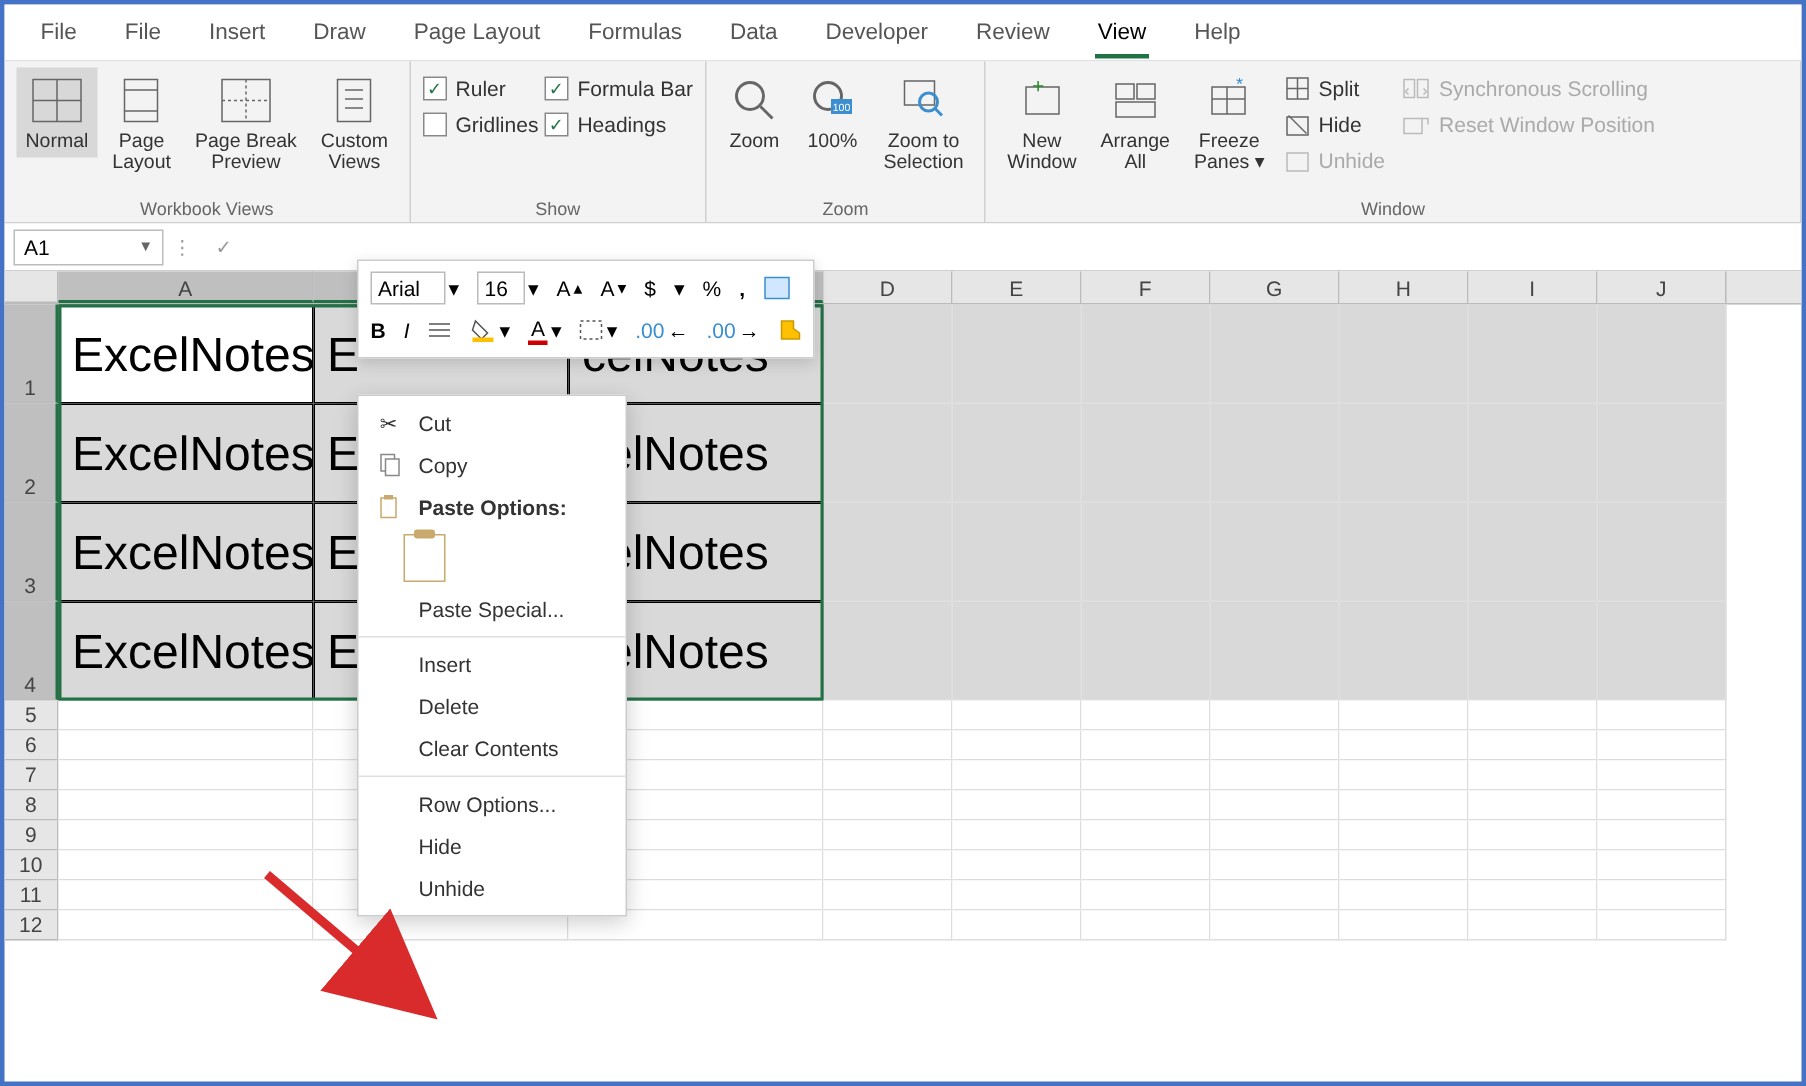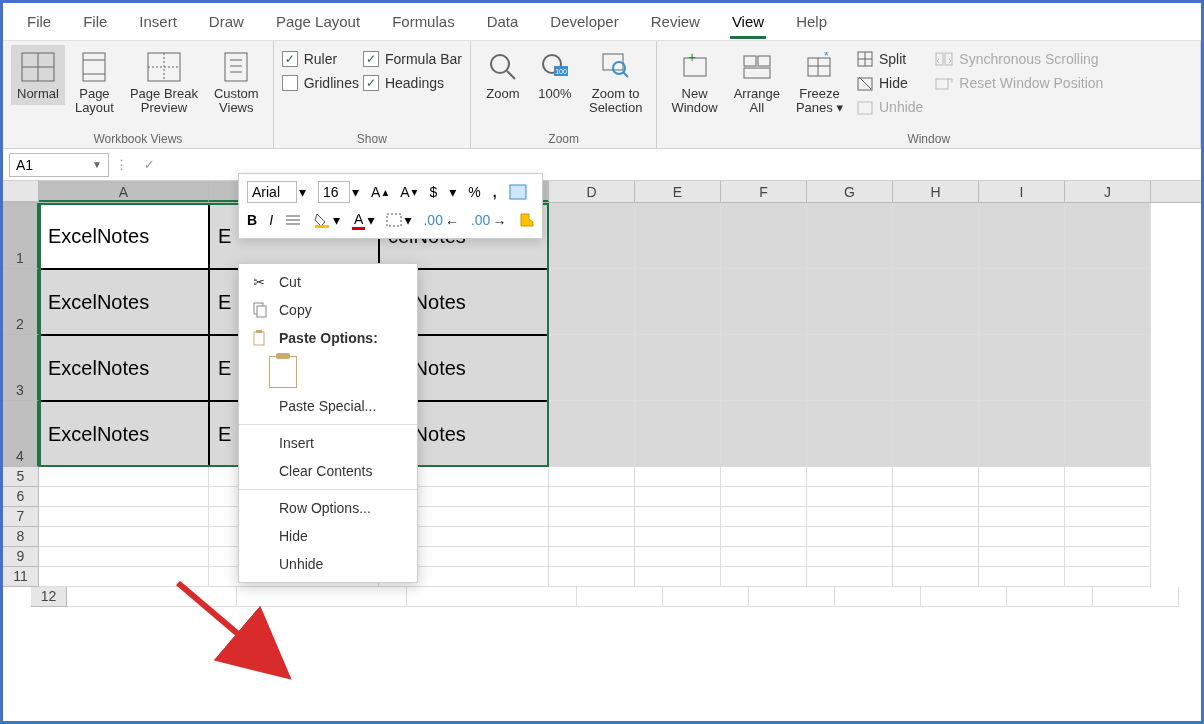--- a/index.html
+++ b/index.html
@@ -35,21 +35,21 @@
 
 .grid { position: relative; }
 .col-headers { display: flex; height: 22px; background: #e6e6e6; border-bottom: 1px solid #bbb; }
 .corner { width: 36px; background: #e6e6e6; border-right: 1px solid #bbb; border-bottom: 1px solid #bbb; }
 .col-h { text-align: center; border-right: 1px solid #bbb; font-size: 14px; color: #444; line-height: 22px; background: #e6e6e6; }
 .col-h.sel { background: #bfbfbf; border-bottom: 2px solid #217346; }
 .row { display: flex; }
 .row-h { width: 36px; text-align: center; border-right: 1px solid #bbb; border-bottom: 1px solid #bbb; font-size: 14px; color: #444; background: #e6e6e6; display: flex; align-items: flex-end; justify-content: center; padding-bottom: 2px; }
 .row-h.sel { background: #bfbfbf; border-right: 2px solid #217346; }
 .cell { border-right: 1px solid #ddd; border-bottom: 1px solid #ddd; background: #fff; }
-.data-cell { background: #d9d9d9; border: 1px solid #000; font-size: 20px; font-family: Arial; padding: 12px 8px; display: flex; align-items: center; }
+.data-cell { background: #d9d9d9; border: 1px solid #000; font-size: 32px; font-family: Arial; padding: 12px 8px; display: flex; align-items: center; }
 .data-cell.active { background: #fff; }
 .selection-border { position: absolute; border: 2px solid #217346; pointer-events: none; }
 
 
 .mini-toolbar { position: absolute; background: #fff; border: 1px solid #ccc; box-shadow: 0 3px 10px rgba(0,0,0,0.15); padding: 4px; z-index: 50; }
 .mini-row { display: flex; align-items: center; gap: 4px; height: 28px; }
 .mini-item { padding: 2px 4px; font-size: 14px; cursor: pointer; display: flex; align-items: center; gap: 2px; }
 .mini-item input { width: 50px; height: 22px; font-size: 14px; border: 1px solid #bbb; padding: 0 4px; }
 .mini-item.fontsize input { width: 32px; }
 
@@ -423,34 +423,47 @@
         <div class="cell" style="width: 170px; height: 20px;"></div>
         <div class="cell" style="width: 86px; height: 20px;"></div>
         <div class="cell" style="width: 86px; height: 20px;"></div>
         <div class="cell" style="width: 86px; height: 20px;"></div>
         <div class="cell" style="width: 86px; height: 20px;"></div>
         <div class="cell" style="width: 86px; height: 20px;"></div>
         <div class="cell" style="width: 86px; height: 20px;"></div>
         <div class="cell" style="width: 86px; height: 20px;"></div>
       </div>
       <div class="row">
+        <div class="row-h" style="height: 20px;">10</div>
+        <div class="cell" style="width: 170px; height: 20px;"></div>
+        <div class="cell" style="width: 170px; height: 20px;"></div>
+        <div class="cell" style="width: 170px; height: 20px;"></div>
+        <div class="cell" style="width: 86px; height: 20px;"></div>
+        <div class="cell" style="width: 86px; height: 20px;"></div>
+        <div class="cell" style="width: 86px; height: 20px;"></div>
+        <div class="cell" style="width: 86px; height: 20px;"></div>
+        <div class="cell" style="width: 86px; height: 20px;"></div>
+        <div class="cell" style="width: 86px; height: 20px;"></div>
+        <div class="cell" style="width: 86px; height: 20px;"></div>
+      </div>
+      <div class="row">
         <div class="row-h" style="height: 20px;">11</div>
         <div class="cell" style="width: 170px; height: 20px;"></div>
         <div class="cell" style="width: 170px; height: 20px;"></div>
         <div class="cell" style="width: 170px; height: 20px;"></div>
         <div class="cell" style="width: 86px; height: 20px;"></div>
         <div class="cell" style="width: 86px; height: 20px;"></div>
         <div class="cell" style="width: 86px; height: 20px;"></div>
         <div class="cell" style="width: 86px; height: 20px;"></div>
         <div class="cell" style="width: 86px; height: 20px;"></div>
         <div class="cell" style="width: 86px; height: 20px;"></div>
         <div class="cell" style="width: 86px; height: 20px;"></div>
       </div>
       <div class="row">
-        <div class="row-h" style="height: 20px; margin-left: 28px;">12</div>
+        <div class="row-h" style="height: 20px;">12</div>
         <div class="cell" style="width: 170px; height: 20px;"></div>
         <div class="cell" style="width: 170px; height: 20px;"></div>
         <div class="cell" style="width: 170px; height: 20px;"></div>
         <div class="cell" style="width: 86px; height: 20px;"></div>
         <div class="cell" style="width: 86px; height: 20px;"></div>
         <div class="cell" style="width: 86px; height: 20px;"></div>
         <div class="cell" style="width: 86px; height: 20px;"></div>
         <div class="cell" style="width: 86px; height: 20px;"></div>
         <div class="cell" style="width: 86px; height: 20px;"></div>
         <div class="cell" style="width: 86px; height: 20px;"></div>
@@ -550,20 +563,24 @@
     </div>
   <div class="paste-thumb"></div>
   <div class="ctx-item">
       <span class="ctx-icon"></span>
       <span class="lbl"><span>Paste Special...</span></span>
     </div>
   <div class="ctx-sep"></div>
   <div class="ctx-item">
       <span class="ctx-icon"></span>
       <span class="lbl"><span>Insert</span></span>
+    </div>
+  <div class="ctx-item">
+      <span class="ctx-icon"></span>
+      <span class="lbl"><span>Delete</span></span>
     </div>
   <div class="ctx-item">
       <span class="ctx-icon"></span>
       <span class="lbl"><span>Clear Contents</span></span>
     </div>
   <div class="ctx-sep"></div>
   <div class="ctx-item">
       <span class="ctx-icon"></span>
       <span class="lbl"><span>Row Options...</span></span>
     </div>

